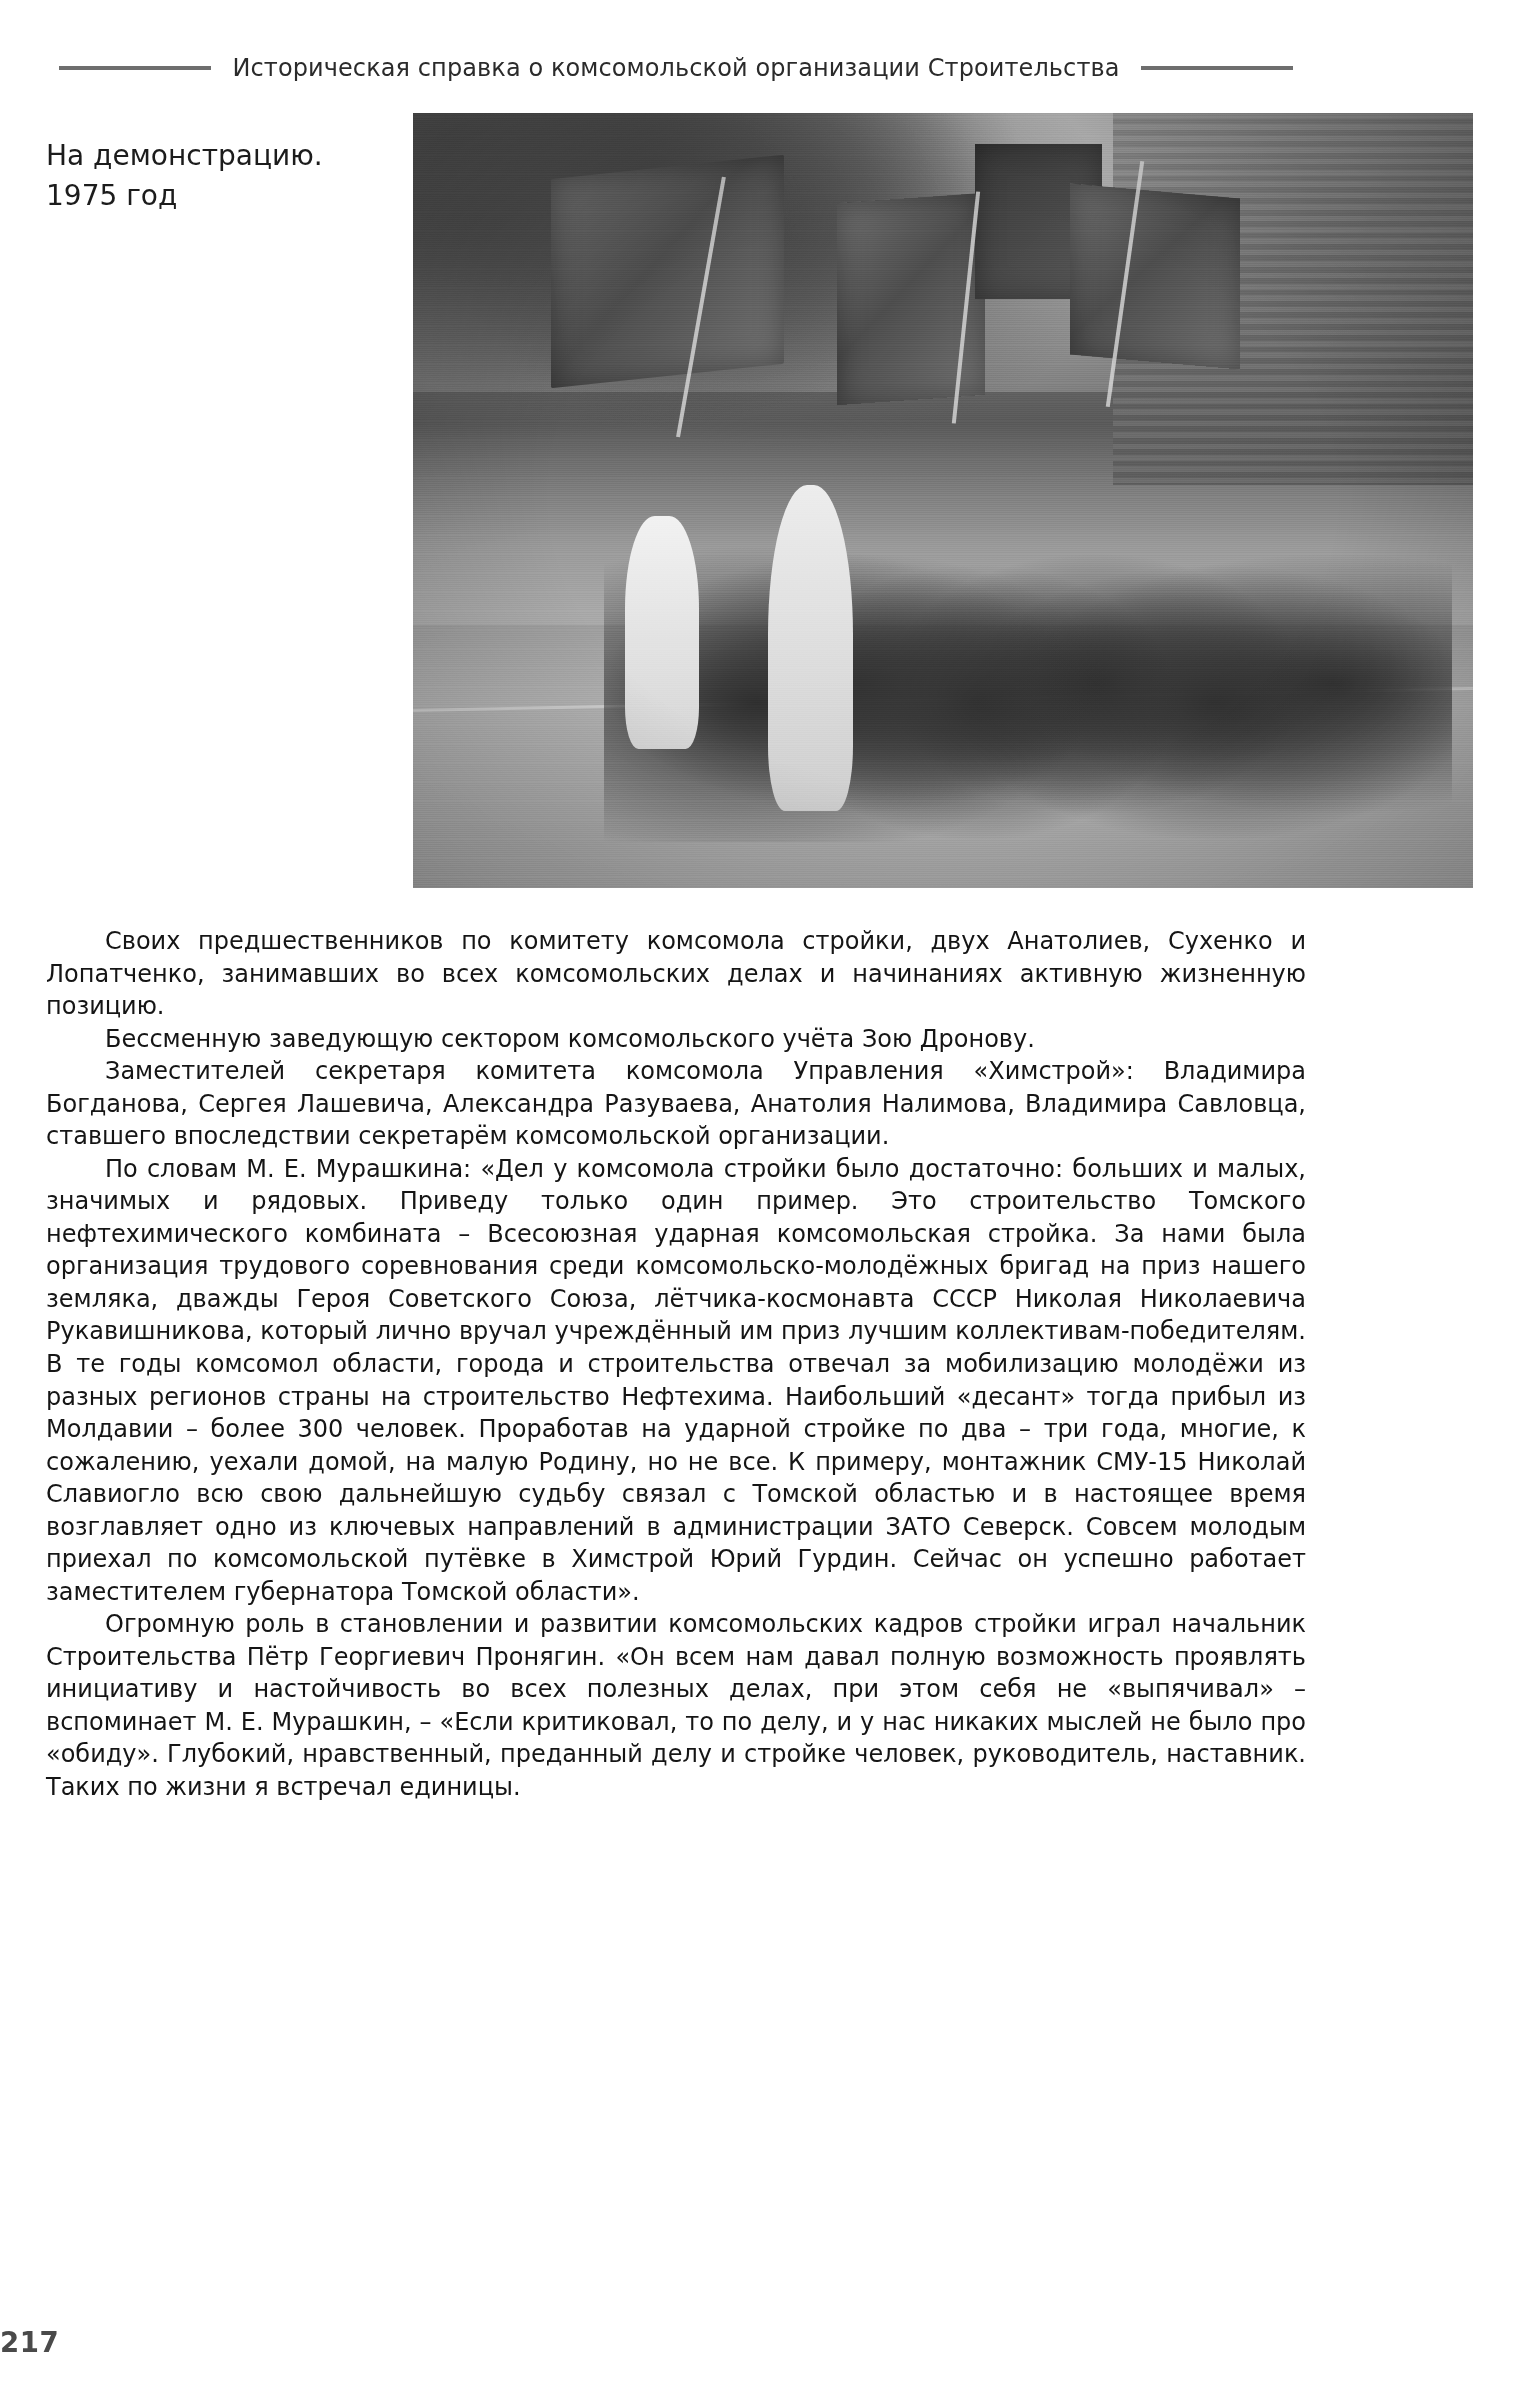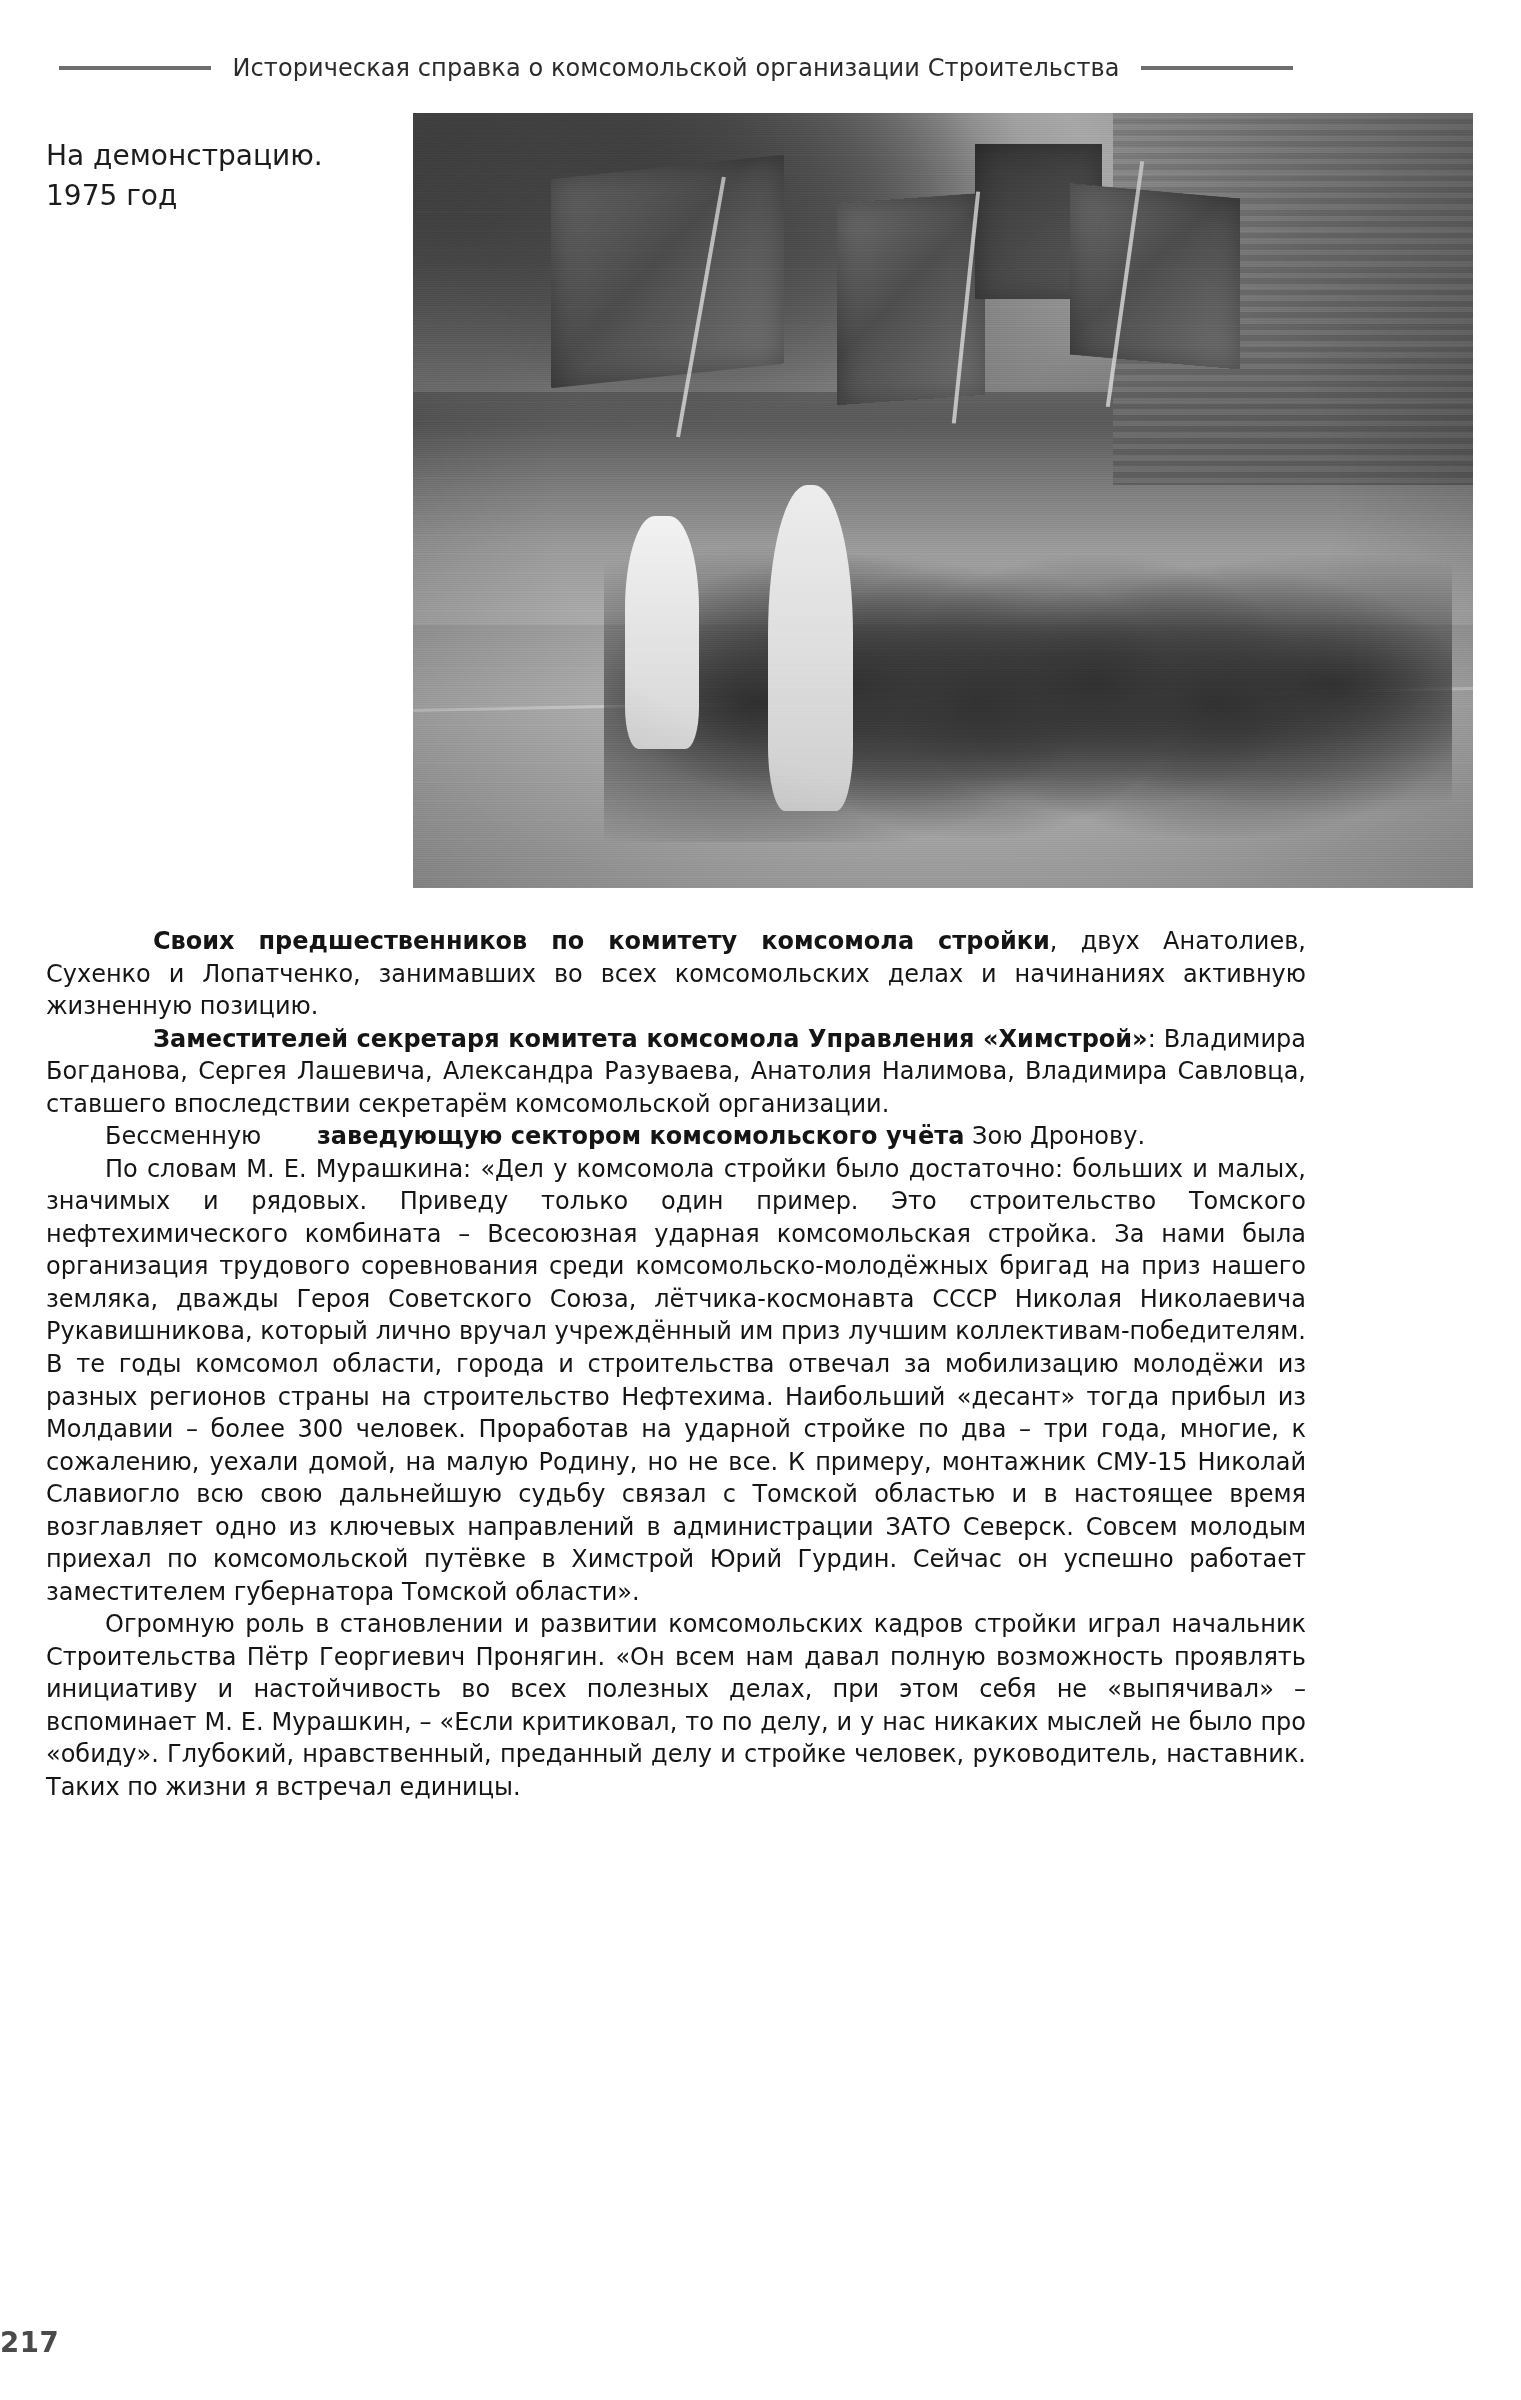--- a/index.html
+++ b/index.html
@@ -169,21 +169,21 @@
     line-height: 1.355;
     text-align: justify;
     text-justify: inter-word;
     color: #151515;
     hyphens: auto;
   }
   .body-text p {
     margin: 0;
     text-indent: 59px;
   }
-  .body-text b { font-weight: bold; margin-left: 48px; }
+  .body-text b { font-weight: normal; }
 
   
   .folio {
     position: absolute;
     left: 0;
     right: 12px;
     bottom: 42px;
     font-size: 27.6px;
     font-weight: bold;
     color: #4a4a4a;
@@ -223,24 +223,24 @@
         <div class="grain"></div>
       </div>
     </div>
   </div>
 
   <div class="body-text">
     <p>
       <b>Своих предшественников по комитету комсомола стройки</b><span>, двух Анатолиев, Сухенко и Лопатченко, занимавших во всех комсомольских делах и начинаниях активную жизненную позицию.</span>
     </p>
     <p>
-      <b>Заместителей секретаря комитета комсомола Управления «Химстрой»</b><span>: Владимира Богданова, Сергея Лашевича, Александра Разуваева, Анатолия Налимова, Владимира Савловца, ставшего впоследствии секретарём комсомольской организации.</span>
+      <span>Бессменную </span><b>заведующую сектором комсомольского учёта</b><span> Зою Дронову.</span>
     </p>
     <p>
-      <span>Бессменную </span><b>заведующую сектором комсомольского учёта</b><span> Зою Дронову.</span>
+      <b>Заместителей секретаря комитета комсомола Управления «Химстрой»</b><span>: Владимира Богданова, Сергея Лашевича, Александра Разуваева, Анатолия Налимова, Владимира Савловца, ставшего впоследствии секретарём комсомольской организации.</span>
     </p>
     <p>По словам М. Е. Мурашкина: «Дел у комсомола стройки было достаточно: больших и малых, значимых и рядовых. Приведу только один пример. Это строительство Томского нефтехимического комбината – Всесоюзная ударная комсомольская стройка. За нами была организация трудового соревнования среди комсомольско-молодёжных бригад на приз нашего земляка, дважды Героя Советского Союза, лётчика-космонавта СССР Николая Николаевича Рукавишникова, который лично вручал учреждённый им приз лучшим коллективам-победителям. В те годы комсомол области, города и строительства отвечал за мобилизацию молодёжи из разных регионов страны на строительство Нефтехима. Наибольший «десант» тогда прибыл из Молдавии – более 300 человек. Проработав на ударной стройке по два – три года, многие, к сожалению, уехали домой, на малую Родину, но не все. К примеру, монтажник СМУ-15 Николай Славиогло всю свою дальнейшую судьбу связал с Томской областью и в настоящее время возглавляет одно из ключевых направлений в администрации ЗАТО Северск. Совсем молодым приехал по комсомольской путёвке в Химстрой Юрий Гурдин. Сейчас он успешно работает заместителем губернатора Томской области».</p>
     <p>Огромную роль в становлении и развитии комсомольских кадров стройки играл начальник Строительства Пётр Георгиевич Пронягин. «Он всем нам давал полную возможность проявлять инициативу и настойчивость во всех полезных делах, при этом себя не «выпячивал» – вспоминает М. Е. Мурашкин, – «Если критиковал, то по делу, и у нас никаких мыслей не было про «обиду». Глубокий, нравственный, преданный делу и стройке человек, руководитель, наставник. Таких по жизни я встречал единицы.</p>
   </div>
 
   <div class="folio">217</div>
 </div>
 
 
 </body></html>

